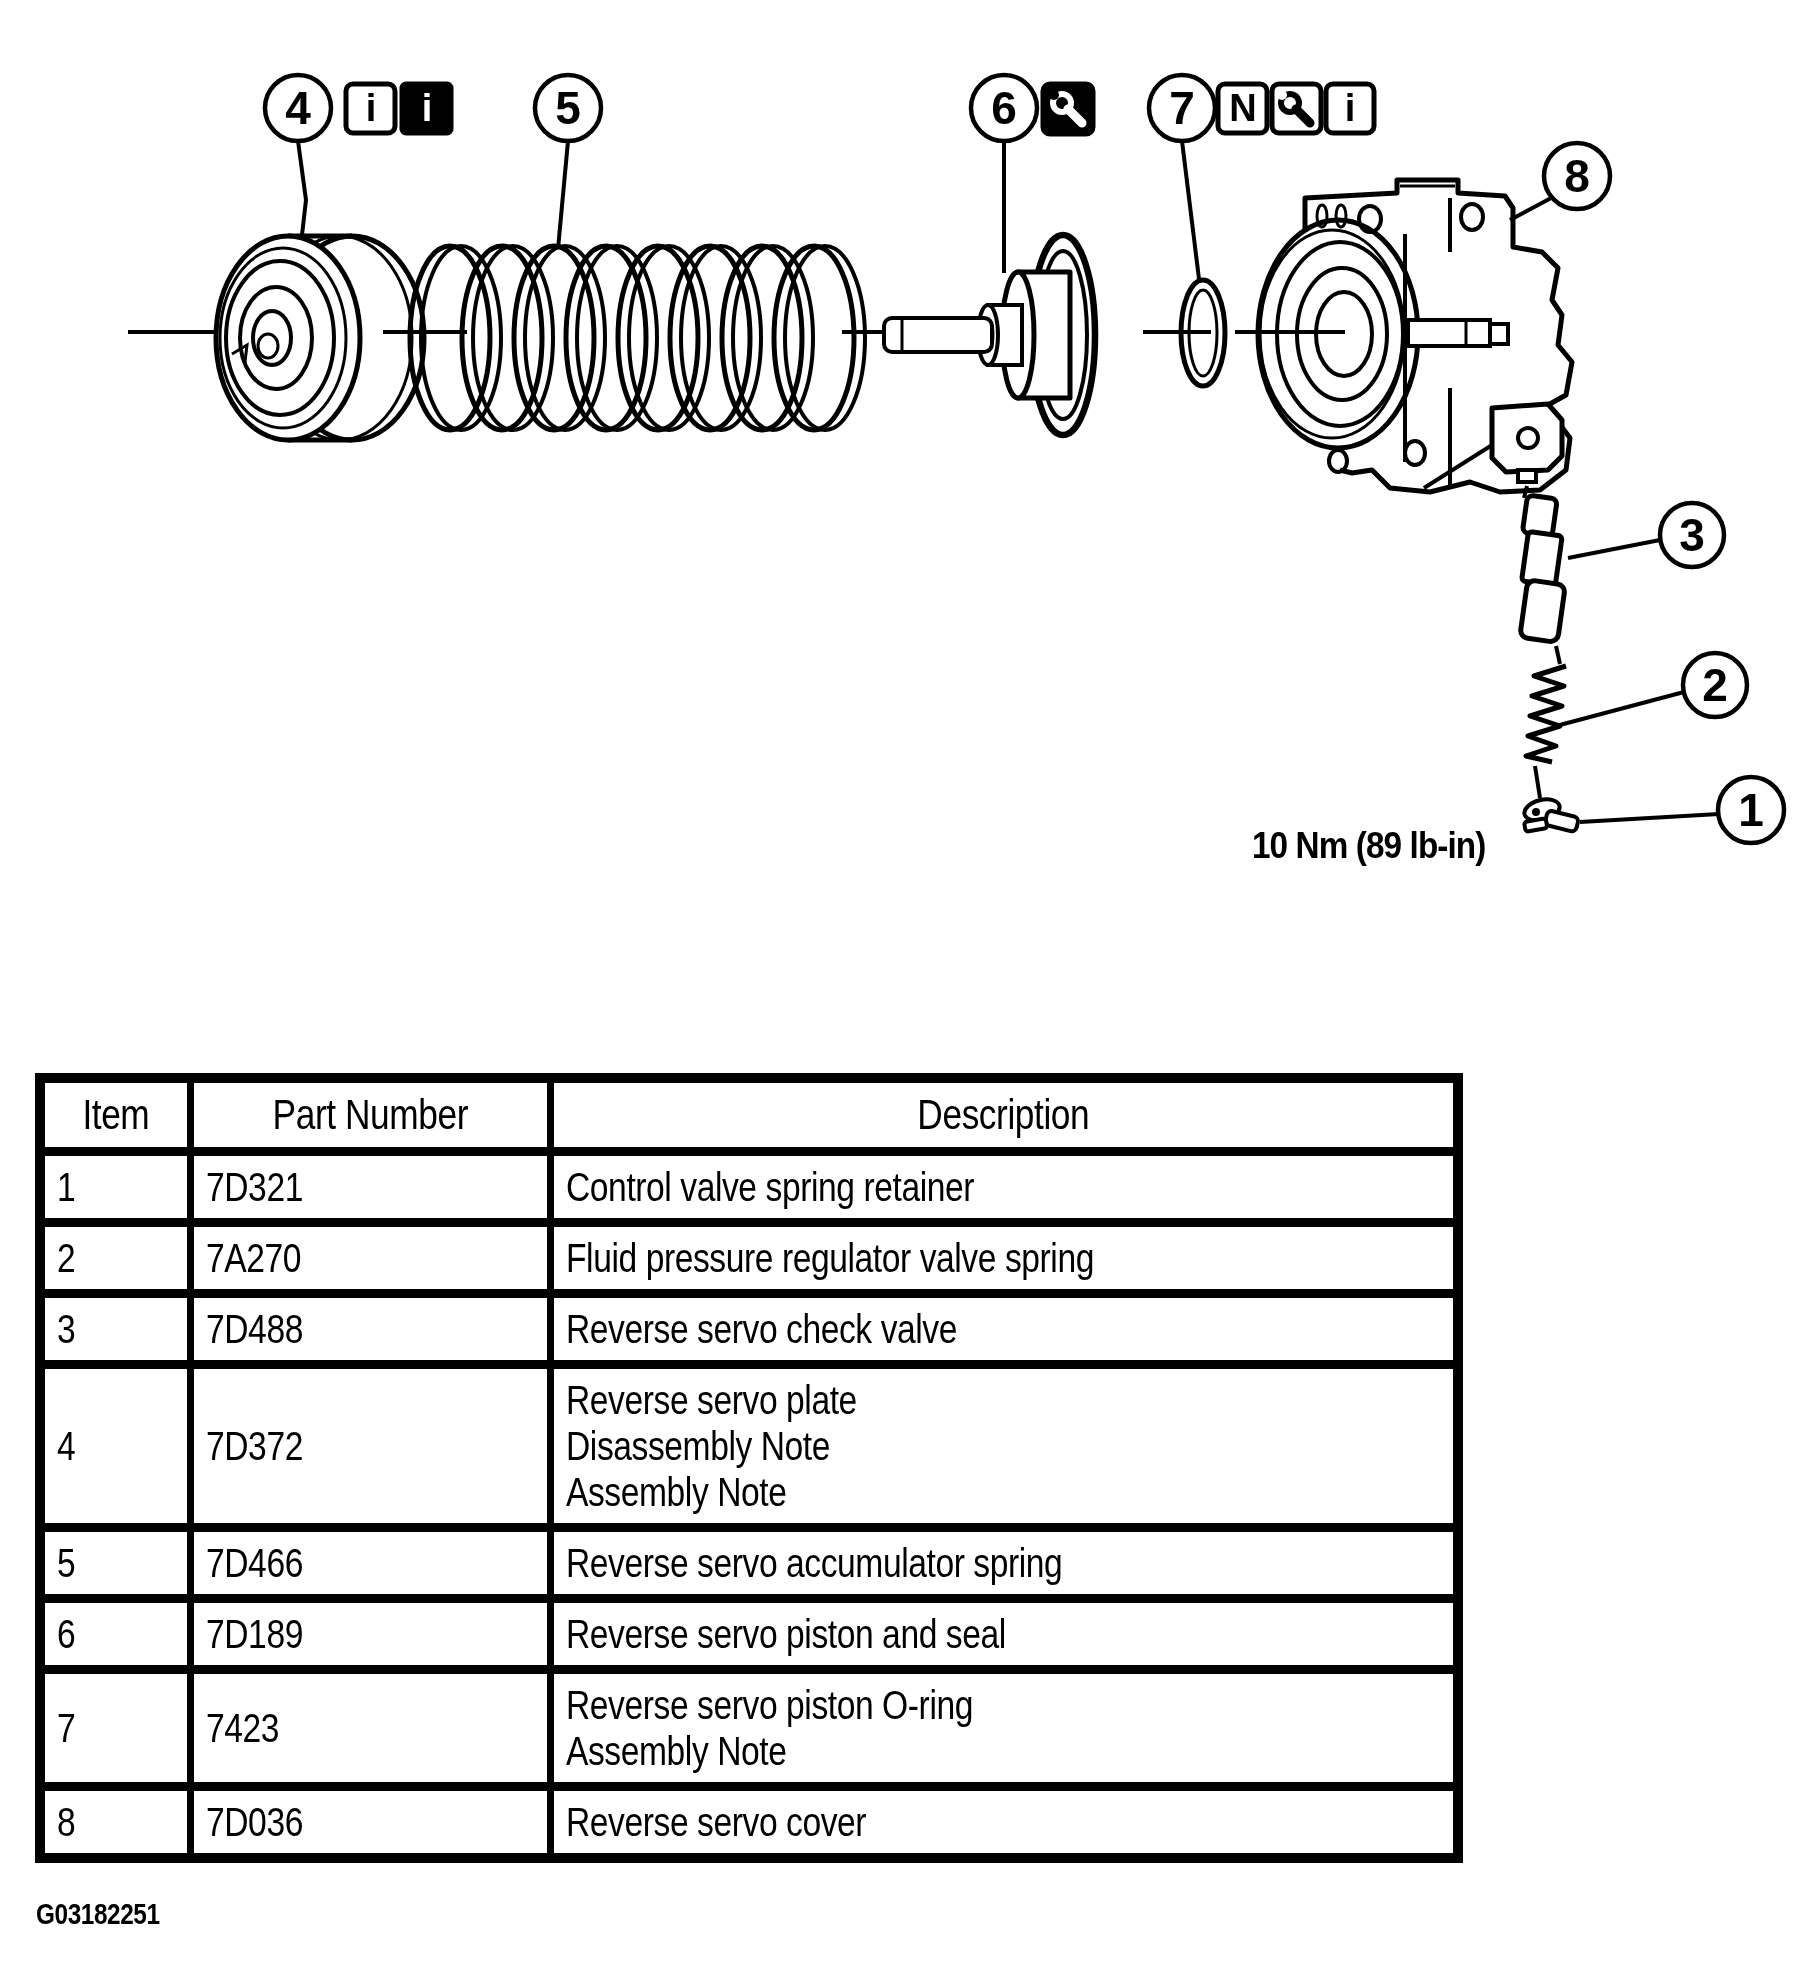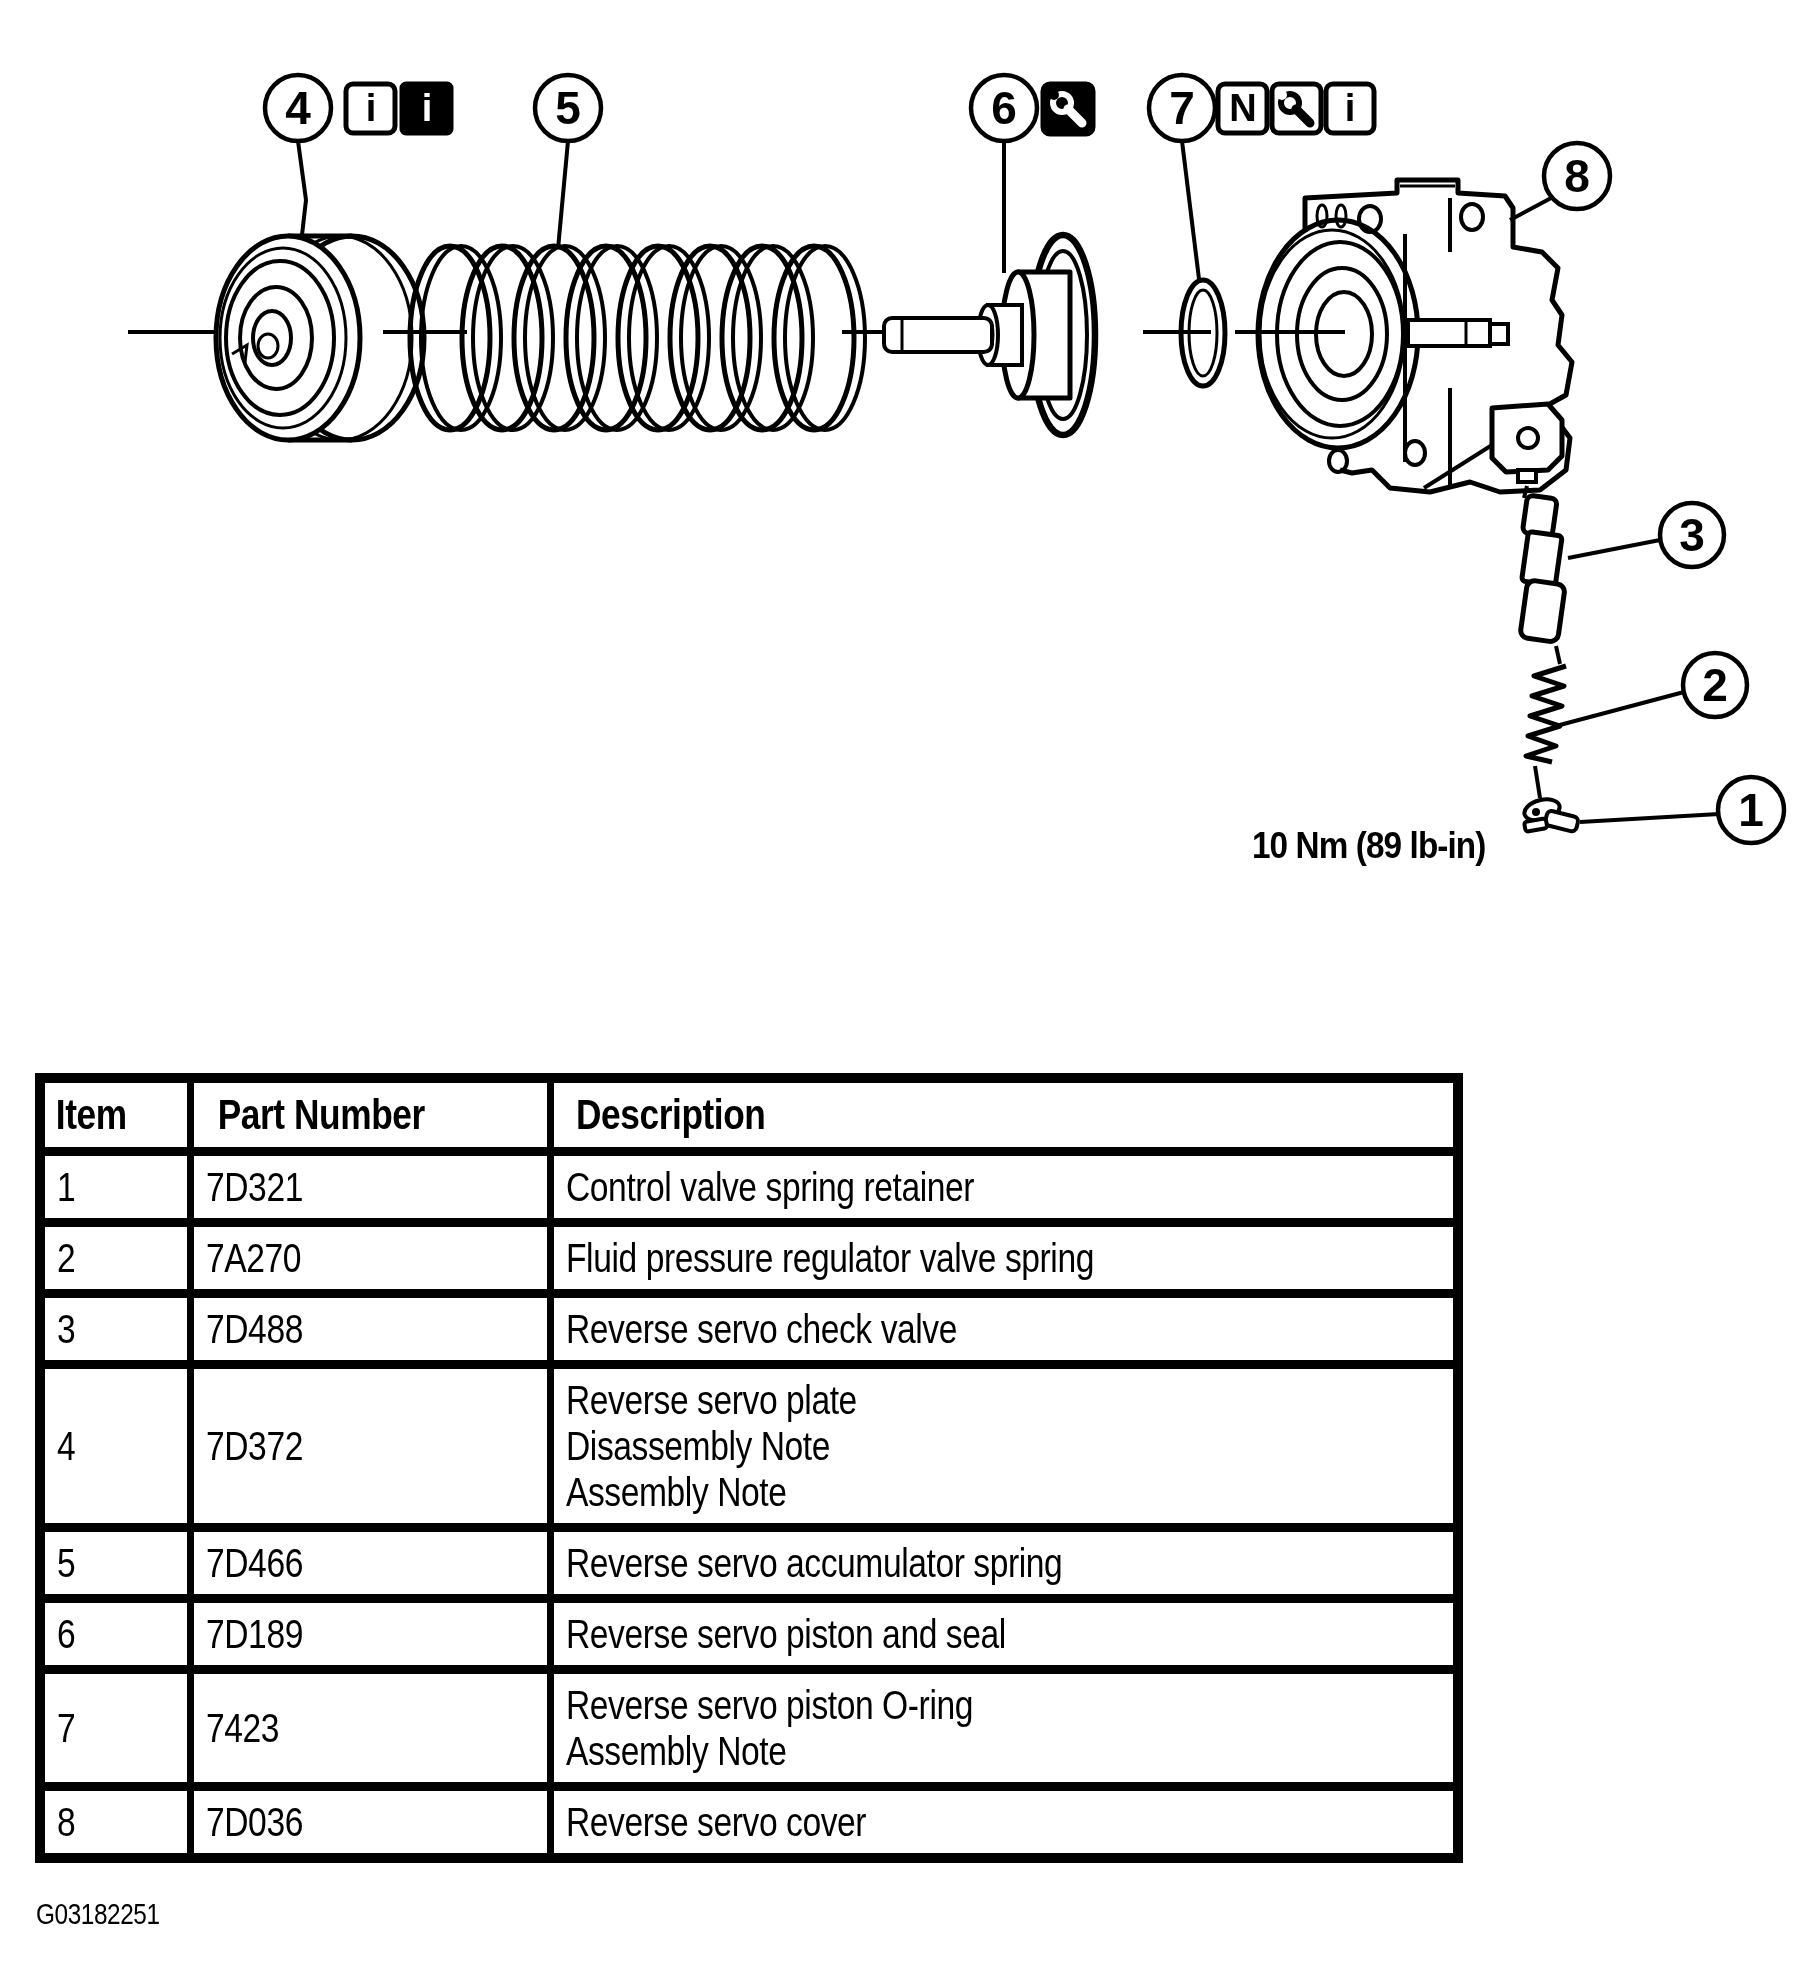--- a/index.html
+++ b/index.html
@@ -22,27 +22,27 @@
   .bdg-inv{fill:#000;stroke:#000;stroke-width:5}
   .bt{font-weight:bold;font-size:38px;text-anchor:middle;fill:#000}
   .bt-inv{fill:#fff}
   .torque{font-weight:bold;font-size:37px;letter-spacing:-1px;fill:#000}
 
   
   table.parts-table{position:absolute;left:35px;top:1073px;width:1418px;
     border-collapse:collapse;table-layout:fixed;border:10px solid #000;background:#fff}
   .parts-table th,.parts-table td{border:solid #000;border-width:9px 7px;
     vertical-align:middle;padding:8px 12px;font-size:40px;line-height:1.15;text-align:left}
-  .parts-table th{font-weight:bold;text-align:left;font-size:42px;padding:8px 4px}
+  .parts-table th{font-weight:normal;text-align:center;font-size:42px;padding:8px 4px}
   .cond{display:inline-block;transform:scaleX(.84);transform-origin:0 50%;
         white-space:nowrap;letter-spacing:-.5px}
   .cond-c{display:inline-block;transform:scaleX(.84);transform-origin:50% 50%;
         white-space:nowrap;letter-spacing:-.5px}
   .desc-line{min-height:46px}
-  .figure-id{position:absolute;left:36px;top:1898px;font-weight:normal;font-size:29px}
+  .figure-id{position:absolute;left:36px;top:1898px;font-weight:bold;font-size:29px}
 </style>
 </head>
 <body>
 
 <div class="page">
 
 <svg class="diagram" width="1815" height="1000" viewBox="0 0 1815 1000">
 
   <g>
     <line class="ln" x1="128" y1="332" x2="223" y2="332"></line>

